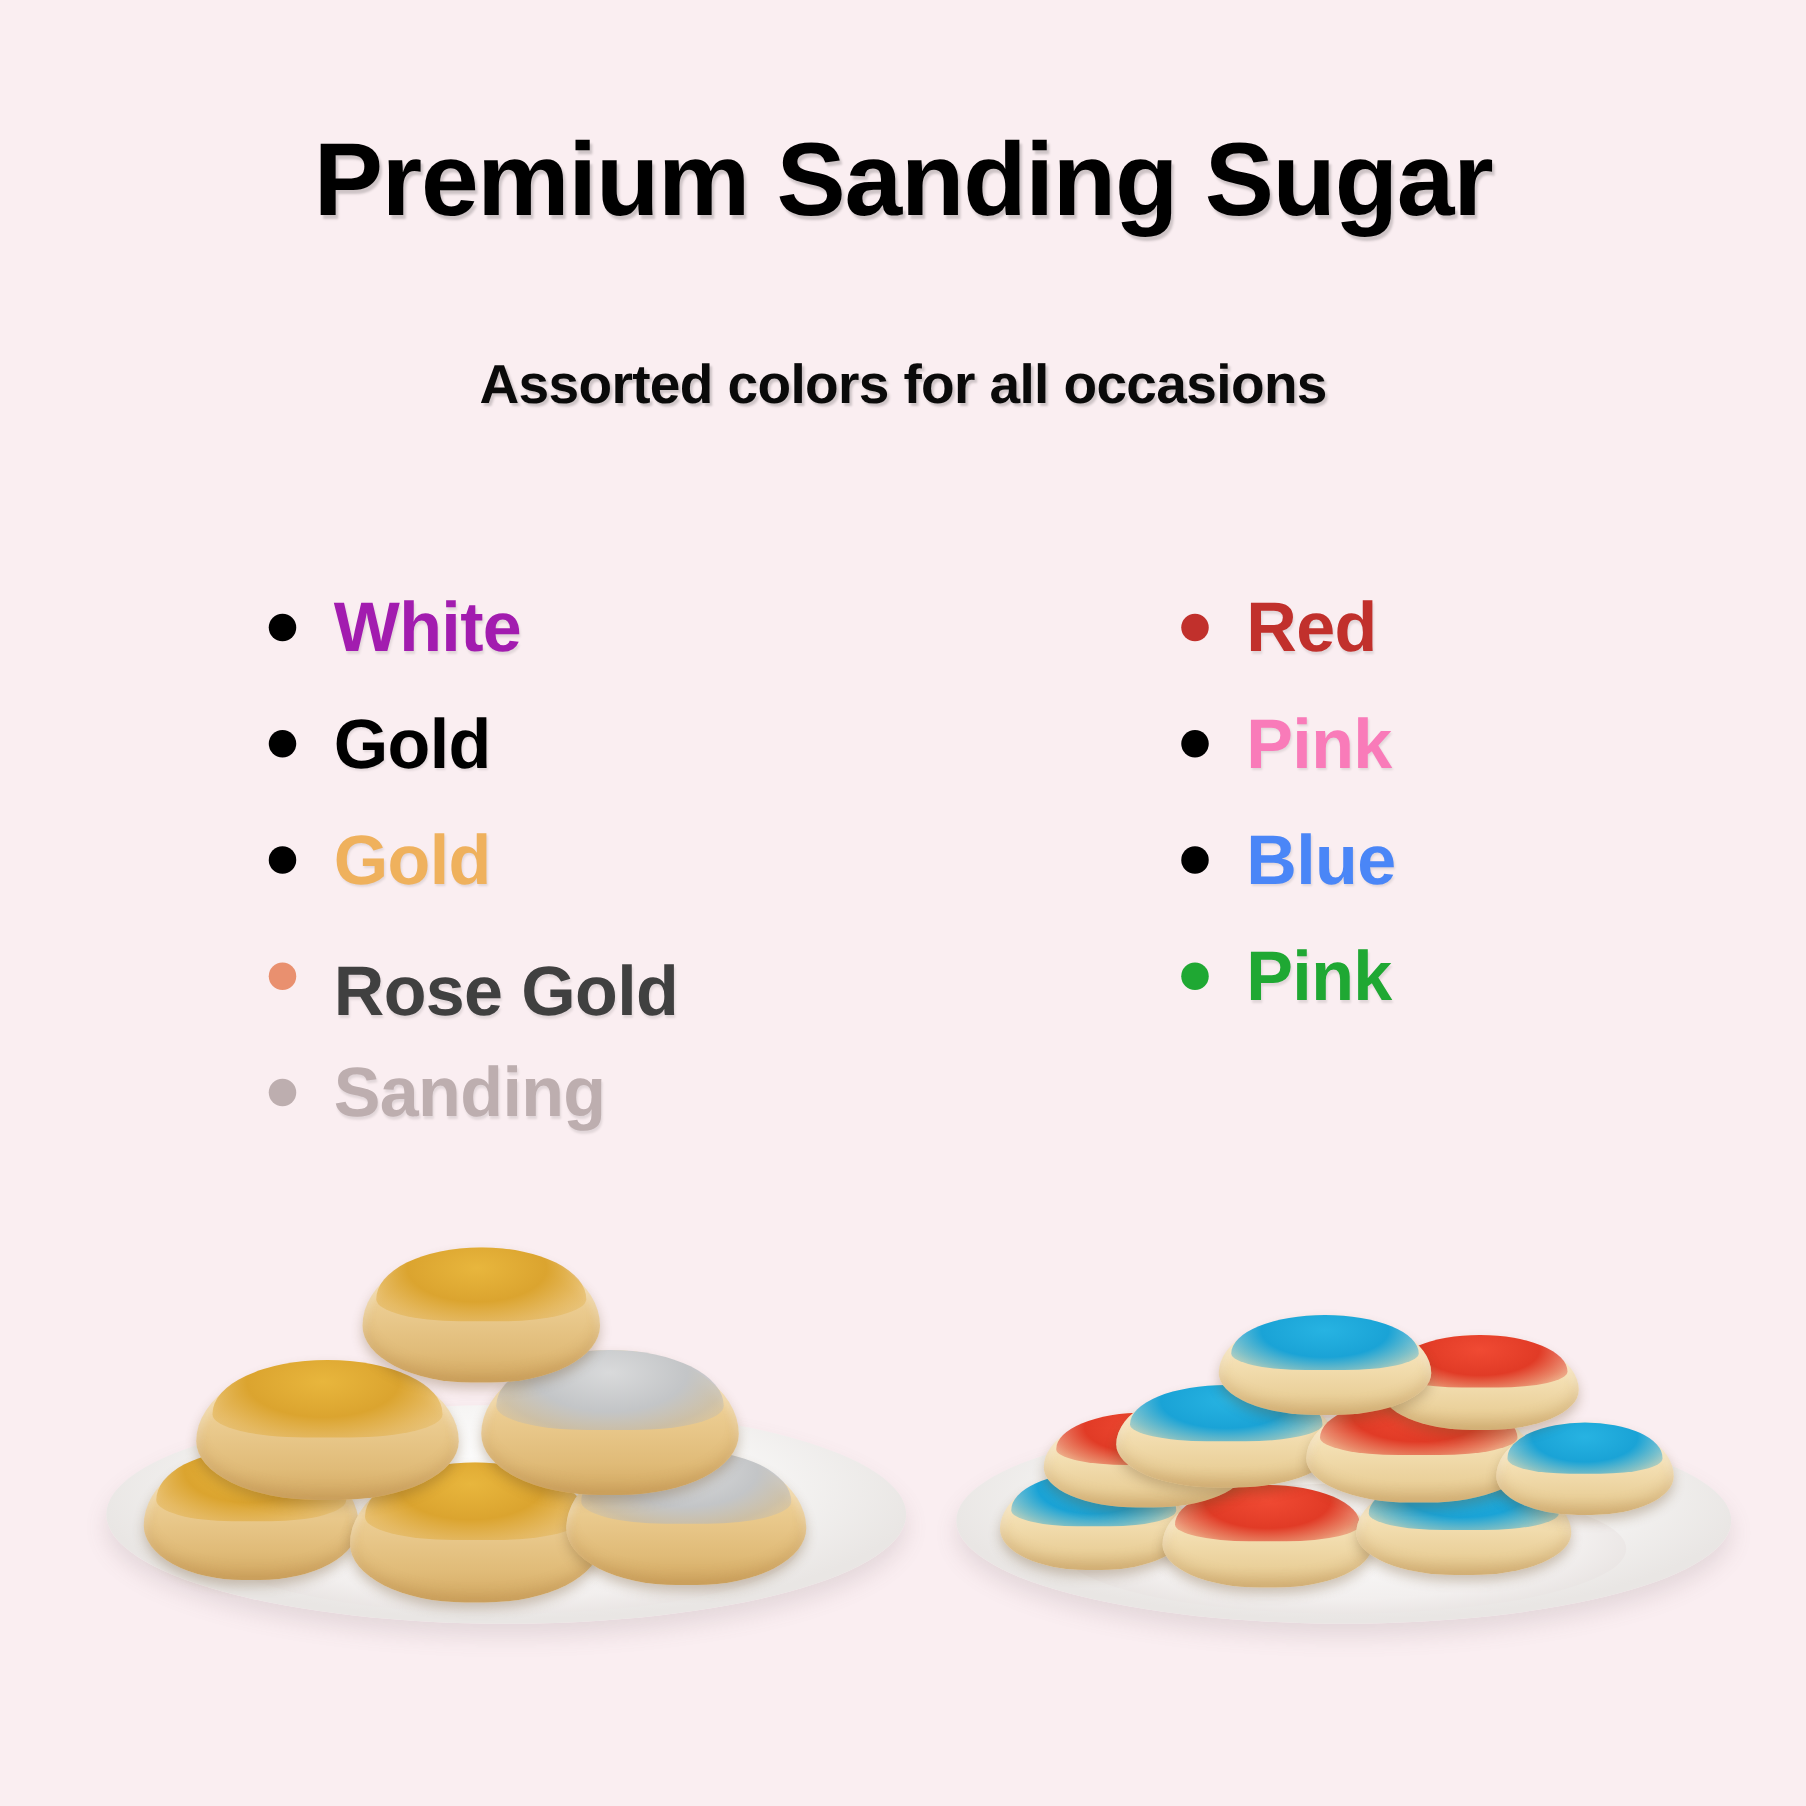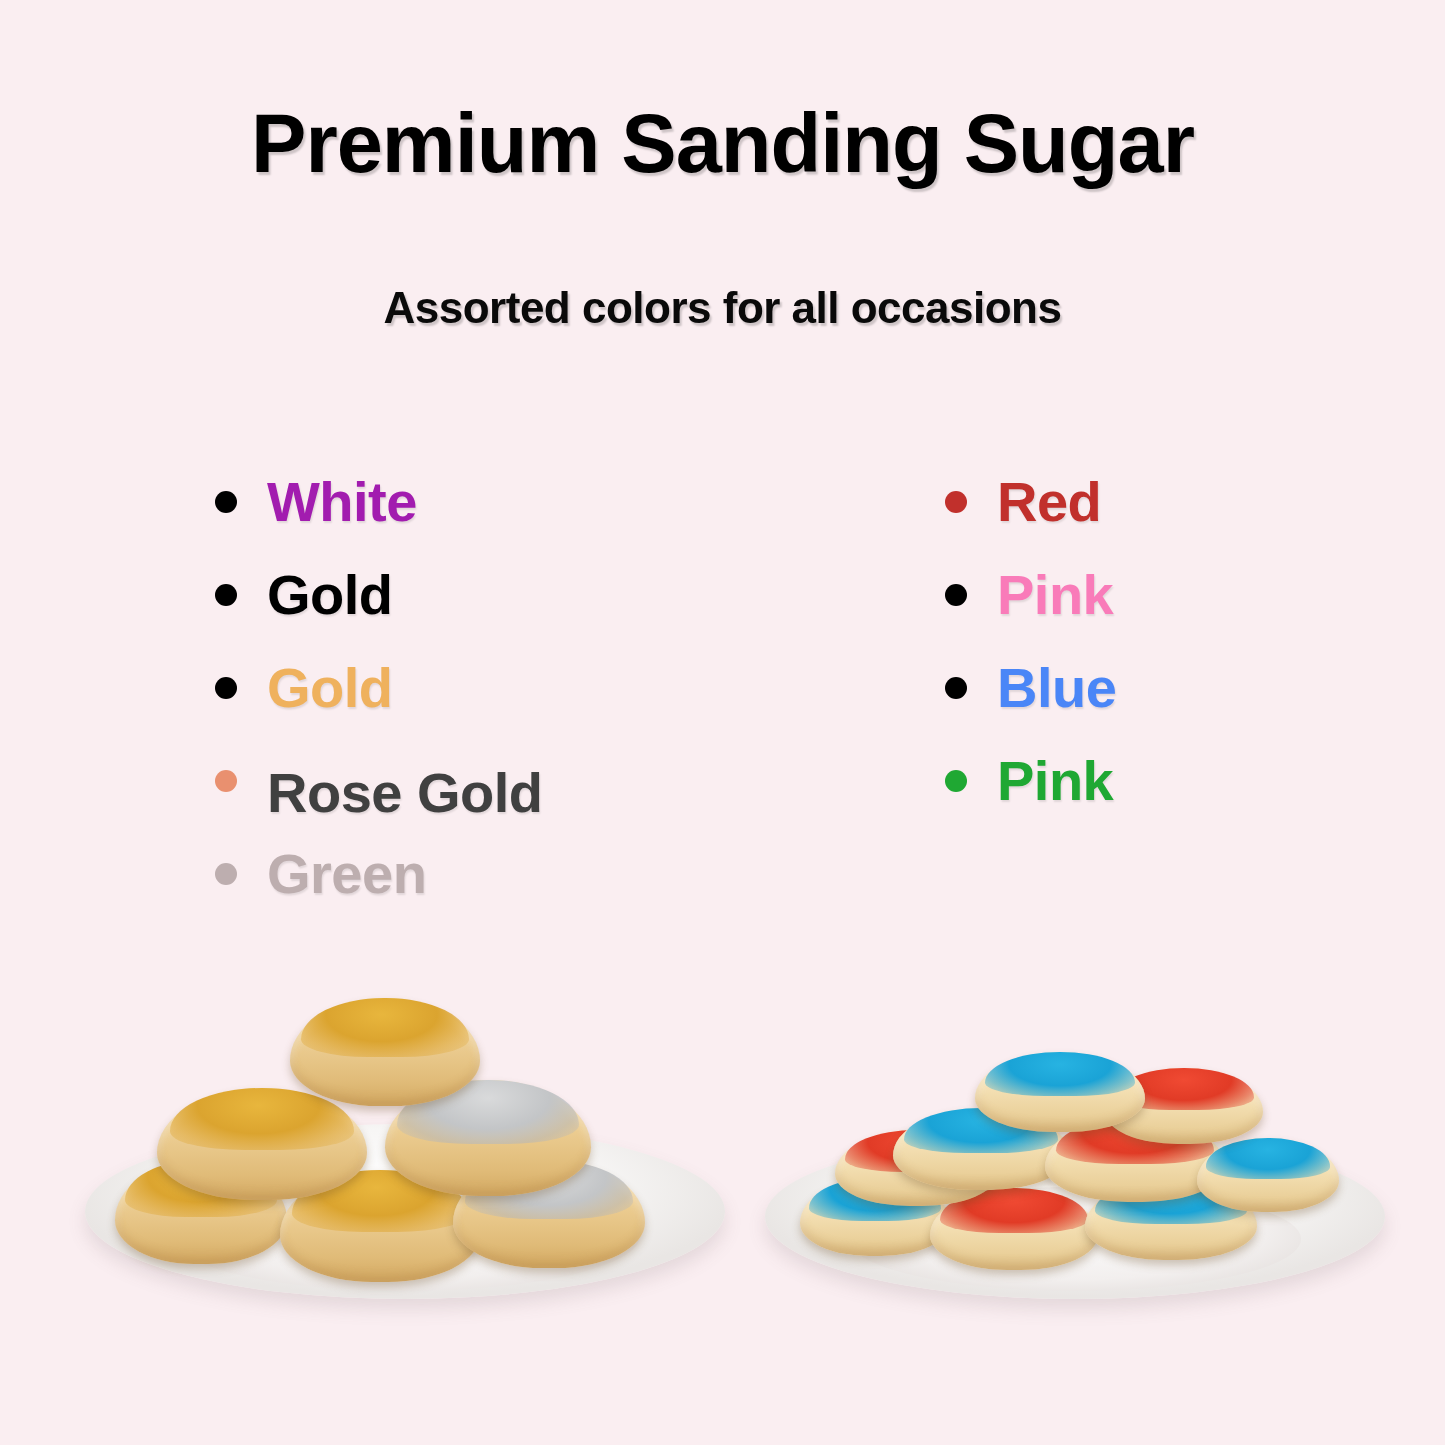--- a/index.html
+++ b/index.html
@@ -123,21 +123,21 @@
       <div class="color-item">
         <span class="bullet" style="background: rgb(0, 0, 0);"></span>
         <span class="item-label soft" style="color: rgb(239, 177, 93);">Gold</span>
       </div>
       <div class="color-item">
         <span class="bullet" style="background: rgb(233, 144, 111);"></span>
         <span class="item-label soft" style="color: #404040; margin-top: 24px;">Rose Gold</span>
       </div>
       <div class="color-item">
         <span class="bullet" style="background: rgb(189, 174, 175);"></span>
-        <span class="item-label soft" style="color: rgb(189, 174, 175);">Green</span>
+        <span class="item-label soft" style="color: rgb(189, 174, 175);">Sanding</span>
       </div>
     </div>
 
     <div class="col col-right">
       <div class="color-item">
         <span class="bullet" style="background: rgb(193, 48, 44);"></span>
         <span class="item-label soft" style="color: rgb(193, 48, 44);">Red</span>
       </div>
       <div class="color-item">
         <span class="bullet" style="background: rgb(0, 0, 0);"></span>

